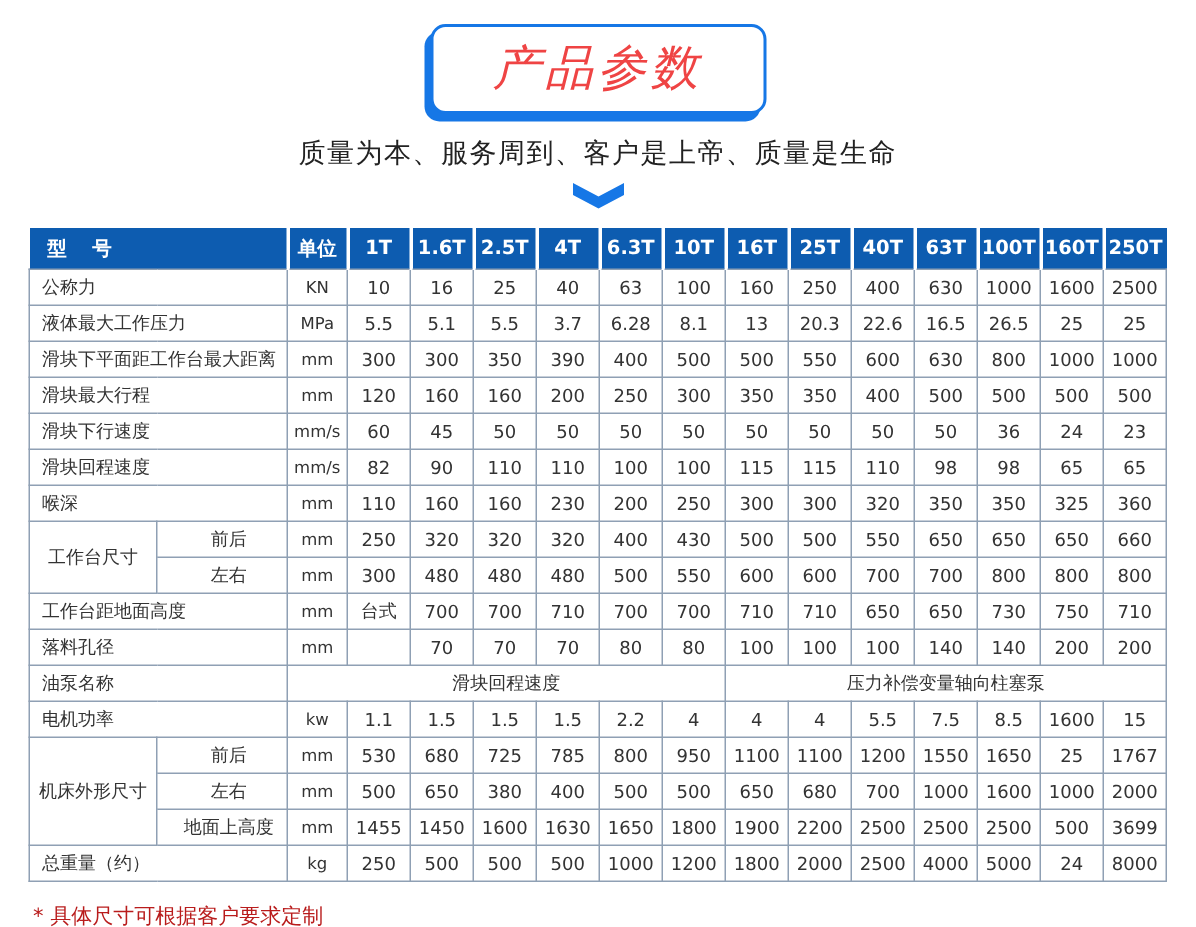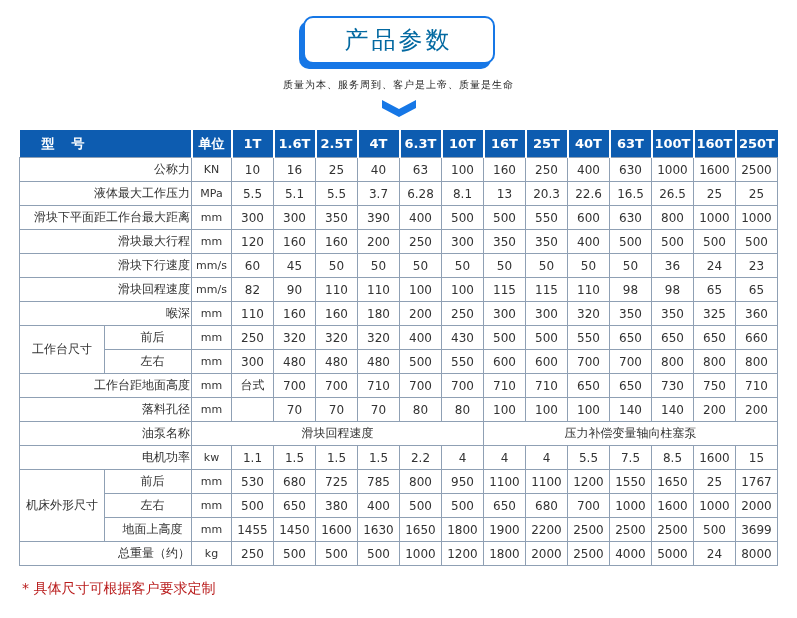--- a/index.html
+++ b/index.html
@@ -8,27 +8,28 @@
     font-family:"DejaVu Sans","Liberation Sans",sans-serif;
   }
   .hero{ text-align:center; padding-top:16px; }
   .title-btn{
     display:inline-block;
     background:#ffffff;
     border:2px solid #1677e6;
     border-radius:10px;
     box-shadow:-4px 5px 0 0 #1677e6;
     padding:6px 40px;
-    font-size:24px;
+    font-size:32px;
     letter-spacing:3px;
-    color:#0369a1;
+    color:#ef4444;
+    font-style:italic;
   }
   .subtitle{
     margin-top:14px;
-    font-size:10px;
+    font-size:18px;
     color:#222222;
     letter-spacing:1px;
   }
   .chevron{ margin-top:8px; height:20px; }
   .spec-table{
     border-collapse:collapse;
     table-layout:fixed;
     width:758px;
     margin:10px auto 0 auto;
   }
@@ -52,22 +53,22 @@
     font-weight:bold;
     font-size:13px;
     height:27px;
     border:0;
     border-right:2px solid #ffffff;
     padding:0 1px;
     white-space:nowrap;
     overflow:hidden;
   }
   .spec-table thead th:last-child{border-right:0;}
-  .spec-table thead th.th-model{text-align:left;padding-left:22px;letter-spacing:2px;}
-  .spec-table td.c-label{text-align:right;padding-left:8px;}
+  .spec-table thead th.th-model{text-align:left;padding-left:12px;letter-spacing:2px;}
+  .spec-table td.c-label{text-align:left;padding-left:8px;}
   .spec-table td.c-sub{text-align:center;padding-left:10px;}
   .spec-table td.c-group{text-align:center;}
   .spec-table td.c-unit{font-size:11px;}
   .footnote{
     margin:14px 0 0 22px;
     font-size:14px;
     color:#b91c1c;
   }
 </style>
 </head>
@@ -225,21 +226,21 @@
         <td class="c-val">98</td>
         <td class="c-val">65</td>
         <td class="c-val">65</td>
       </tr>
       <tr>
         <td class="c-label" colspan="2">喉深</td>
         <td class="c-unit">mm</td>
         <td class="c-val">110</td>
         <td class="c-val">160</td>
         <td class="c-val">160</td>
-        <td class="c-val">180</td>
+        <td class="c-val">230</td>
         <td class="c-val">200</td>
         <td class="c-val">250</td>
         <td class="c-val">300</td>
         <td class="c-val">300</td>
         <td class="c-val">320</td>
         <td class="c-val">350</td>
         <td class="c-val">350</td>
         <td class="c-val">325</td>
         <td class="c-val">360</td>
       </tr>

